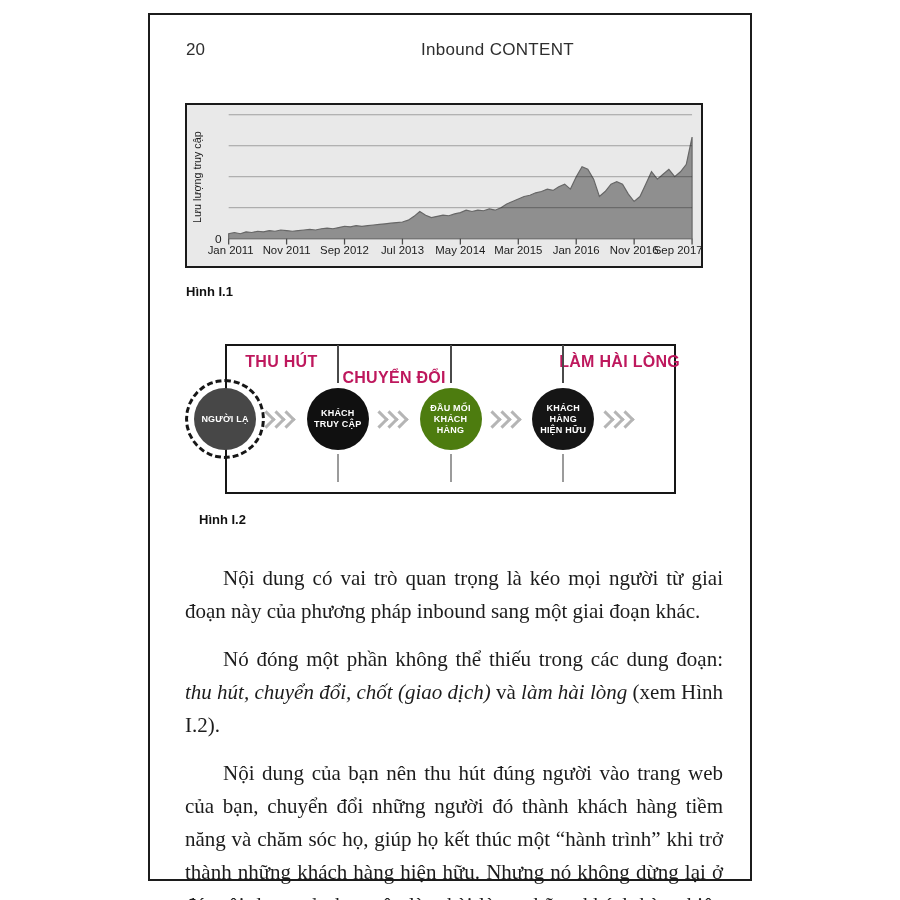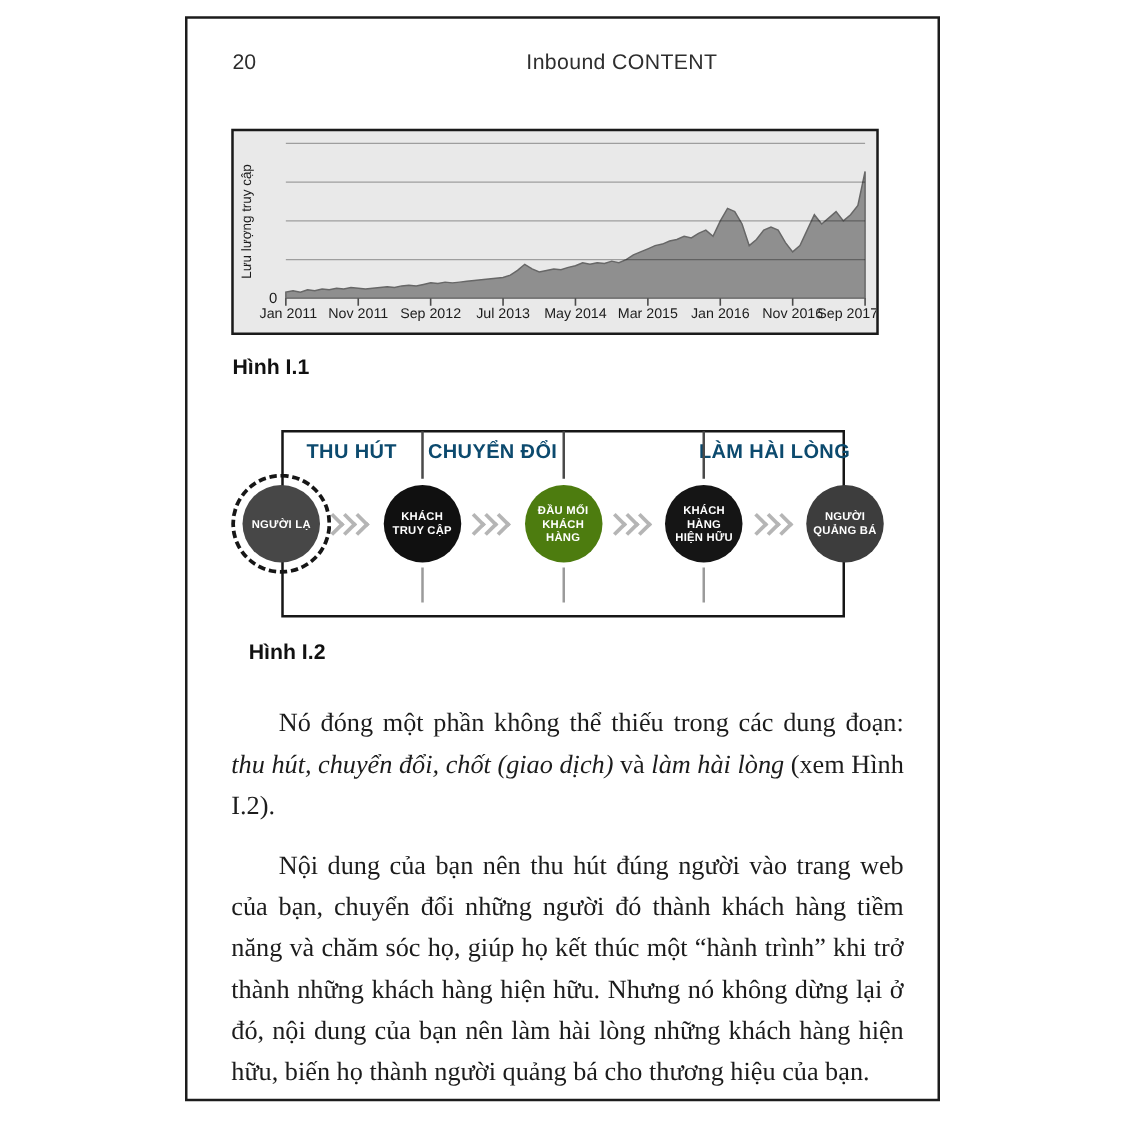--- a/index.html
+++ b/index.html
@@ -7,29 +7,29 @@
           font-family:"Liberation Sans",sans-serif;}
   .page-frame{position:absolute;left:148px;top:13px;width:604px;height:868px;
               border:2px solid #1c1c1c;box-sizing:border-box;}
   .page-number{position:absolute;left:186px;top:40px;font-size:17px;color:#2e2e2e;}
   .running-title{position:absolute;left:148px;top:40px;width:699px;text-align:center;
                  font-size:17px;color:#2e2e2e;letter-spacing:.3px;}
   
   .chart-box{position:absolute;left:185px;top:103px;width:518px;height:165px;
              border:2px solid #1a1a1a;background:#e9e9e9;box-sizing:border-box;}
   .chart-box svg{display:block;width:100%;height:100%;}
-  .fig-caption{position:absolute;font-size:17px;font-weight:bold;color:#111;}
+  .fig-caption{position:absolute;font-size:13px;font-weight:bold;color:#111;}
   #caption-1{left:186px;top:284px;}
   #caption-2{left:199px;top:512px;}
   
   .diagram{position:absolute;left:185px;top:340px;width:538px;height:162px;}
   .dg-rect{position:absolute;left:40px;top:4px;width:451px;height:150px;
            border:2.5px solid #161616;box-sizing:border-box;}
   .stage-label{position:absolute;top:12px;width:170px;text-align:center;
-               font-weight:bold;font-size:16px;line-height:19px;color:#0c4a6e;
+               font-weight:bold;font-size:16px;line-height:19px;color:#be185d;
                letter-spacing:.3px;white-space:pre-line;}
   .sep-top{position:absolute;top:5px;width:2px;height:38px;background:#4a4a4a;}
   .sep-bottom{position:absolute;top:114px;width:2px;height:28px;background:#9b9b9b;}
   .node-circle{position:absolute;width:62px;height:62px;border-radius:50%;
                display:flex;align-items:center;justify-content:center;text-align:center;
                color:#fff;font-weight:bold;font-size:9px;line-height:11px;
                letter-spacing:.2px;white-space:pre-line;}
   .dashed-ring{position:absolute;width:80px;height:80px;border-radius:50%;
                border:3px dashed #161616;box-sizing:border-box;background:transparent;}
   .chev-group{position:absolute;display:flex;align-items:center;}
@@ -78,21 +78,21 @@
         <text x="495" y="153" text-anchor="middle" font-size="11.5" fill="#1c1c1c" font-family="&quot;Liberation Sans&quot;, sans-serif">Sep 2017</text>
         <text x="35" y="141" text-anchor="end" font-size="12" fill="#1c1c1c" font-family="&quot;Liberation Sans&quot;, sans-serif">0</text>
         <text x="14" y="74" text-anchor="middle" font-size="11" fill="#1c1c1c" transform="rotate(-90 14 74)" font-family="&quot;Liberation Sans&quot;, sans-serif">Lưu lượng truy cập</text>
       </svg>
   </div>
   <div class="fig-caption" id="caption-1">Hình I.1</div>
 
   <div class="diagram" id="diagram">
     <div class="dg-rect"></div>
   <div class="stage-label" style="left: 11.375px;">THU HÚT</div>
-      <div class="stage-label" style="left: 124.125px;">CHUYỂN ĐỔI</div>
+      <div class="stage-label" style="left: 124.125px; margin-top: 16px;">CHUYỂN ĐỔI</div>
       <div class="stage-label" style="left: 349.625px;">LÀM HÀI LÒNG</div>
       <div class="sep-top" style="left: 151.75px;"></div>
       <div class="sep-bottom" style="left: 151.75px;"></div>
       <div class="sep-top" style="left: 264.5px;"></div>
       <div class="sep-bottom" style="left: 264.5px;"></div>
       <div class="sep-top" style="left: 377.25px;"></div>
       <div class="sep-bottom" style="left: 377.25px;"></div>
       <div class="chev-group" style="left: 78.375px; top: 73px;">
         <span class="chev"></span>
         <span class="chev"></span>
@@ -114,22 +114,21 @@
         <span class="chev"></span>
       </div>
       <div class="dashed-ring" style="left: 0px; top: 39px;"></div>
       <div class="node-circle" style="left: 9px; top: 48px; background: rgb(71, 71, 71);">NGƯỜI LẠ</div>
       <div class="node-circle" style="left: 121.75px; top: 48px; background: rgb(16, 16, 16);">KHÁCH
 TRUY CẬP</div>
       <div class="node-circle" style="left: 234.5px; top: 48px; background: #4d7c0f;">ĐẦU MỐI
 KHÁCH HÀNG</div>
       <div class="node-circle" style="left: 347.25px; top: 48px; background: rgb(21, 21, 21);">KHÁCH HÀNG
 HIỆN HỮU</div>
-      <div class="node-circle" style="left: 460px; top: 48px; background: rgb(61, 61, 61);">NGƯỜI
-QUẢNG BÁ</div>
     </div>
   <div class="fig-caption" id="caption-2">Hình I.2</div>
 
   <div class="body-text" id="body-text">
+      <p class="para"><span>Nội dung có vai trò quan trọng là kéo mọi người từ giai đoạn này của phương pháp inbound sang một giai đoạn khác.</span></p>
       <p class="para"><span>Nó đóng một phần không thể thiếu trong các dung đoạn: </span><em>thu hút, chuyển đổi, chốt (giao dịch)</em><span> và </span><em>làm hài lòng</em><span> (xem Hình I.2).</span></p>
       <p class="para"><span>Nội dung của bạn nên thu hút đúng người vào trang web của bạn, chuyển đổi những người đó thành khách hàng tiềm năng và chăm sóc họ, giúp họ kết thúc một “hành trình” khi trở thành những khách hàng hiện hữu. Nhưng nó không dừng lại ở đó, nội dung của bạn nên làm hài lòng những khách hàng hiện hữu, biến họ thành người quảng bá cho thương hiệu của bạn.</span></p>
     </div>
 </div>
 
 </body></html>

